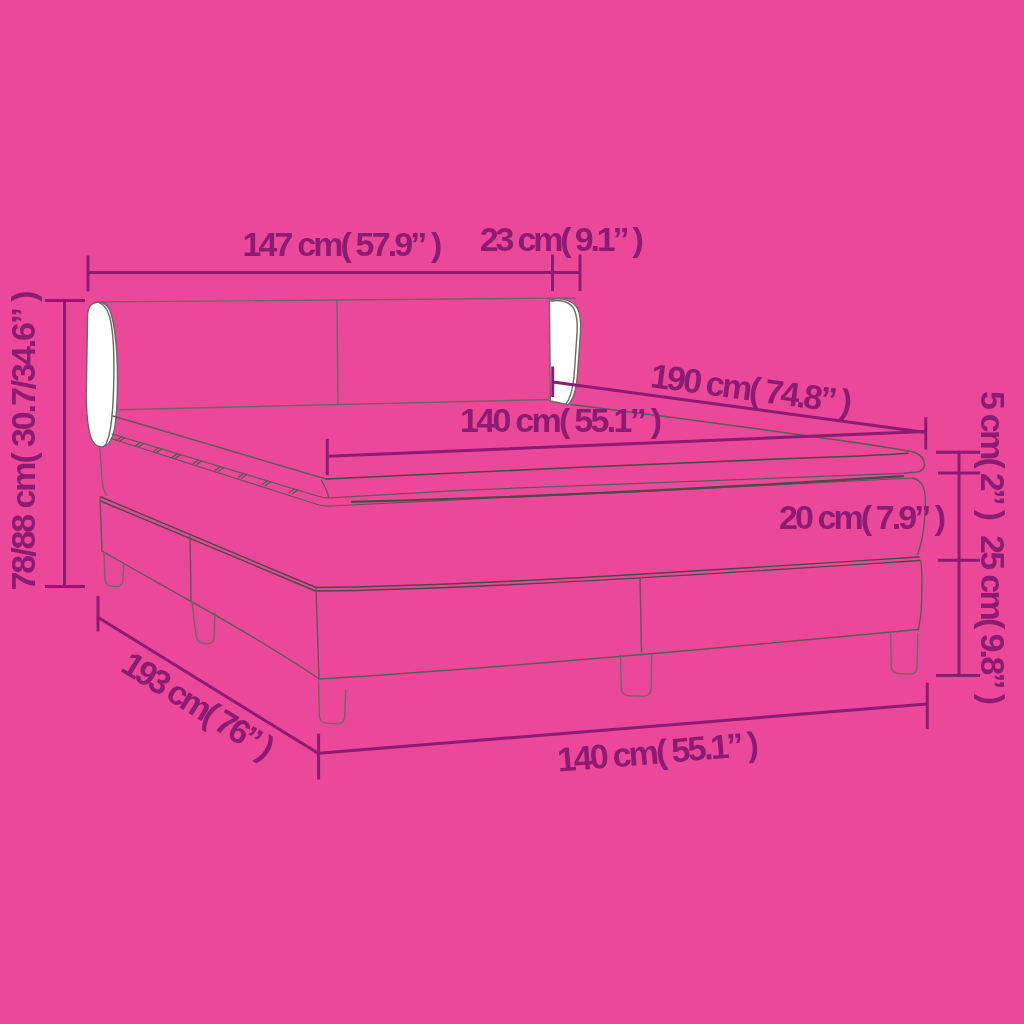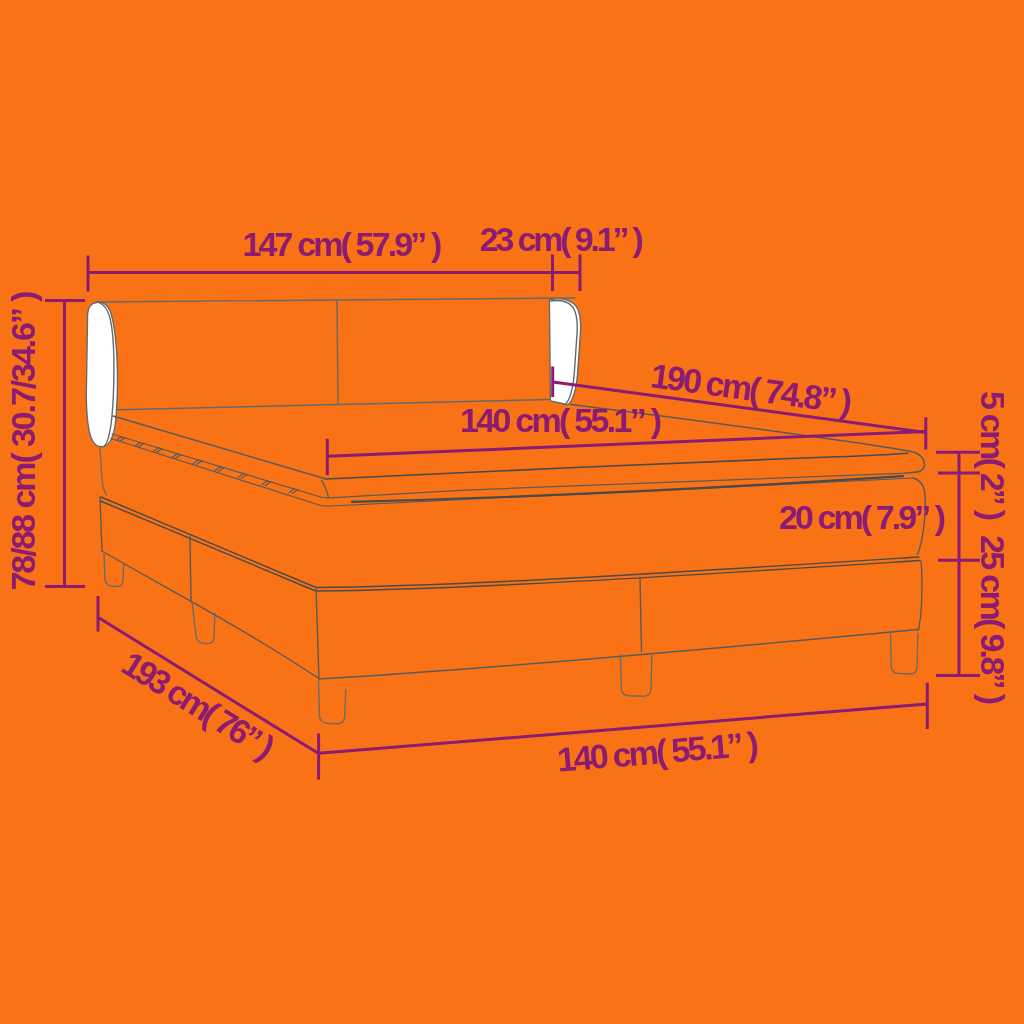--- a/index.html
+++ b/index.html
@@ -1,16 +1,16 @@
 <!DOCTYPE html>
 <html><head>
 <meta charset="utf-8">
 <style>
   html,body{margin:0;padding:0;background:#ffffff;}
-  .page{width:1024px;height:1024px;position:relative;overflow:hidden;background:#f97316;}
+  .page{width:1024px;height:1024px;position:relative;overflow:hidden;background:#ec4899;}
   text{font-family:"Liberation Sans", sans-serif;font-weight:bold;fill:#8c1c72;}
 </style>
 </head>
 <body>
 
 <div class="page">
 <svg width="1024" height="1024" viewBox="0 0 1024 1024" xmlns="http://www.w3.org/2000/svg">
   <g fill="none" stroke-linecap="round" stroke-linejoin="round">
 
     <path d="M 96,302 L 575,298" stroke="#686868" stroke-width="1.4"></path>

